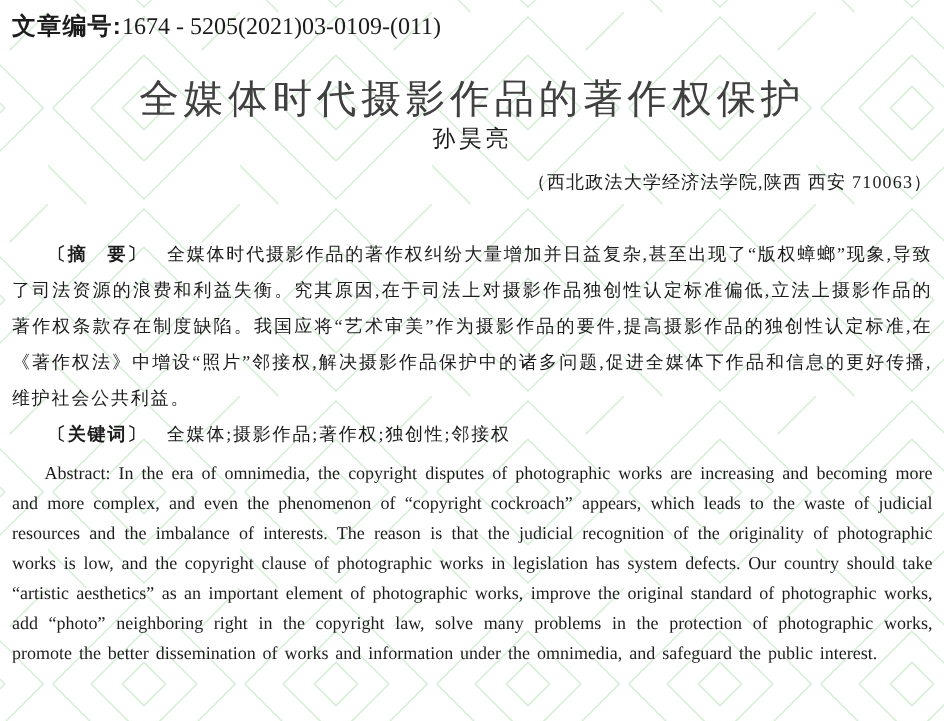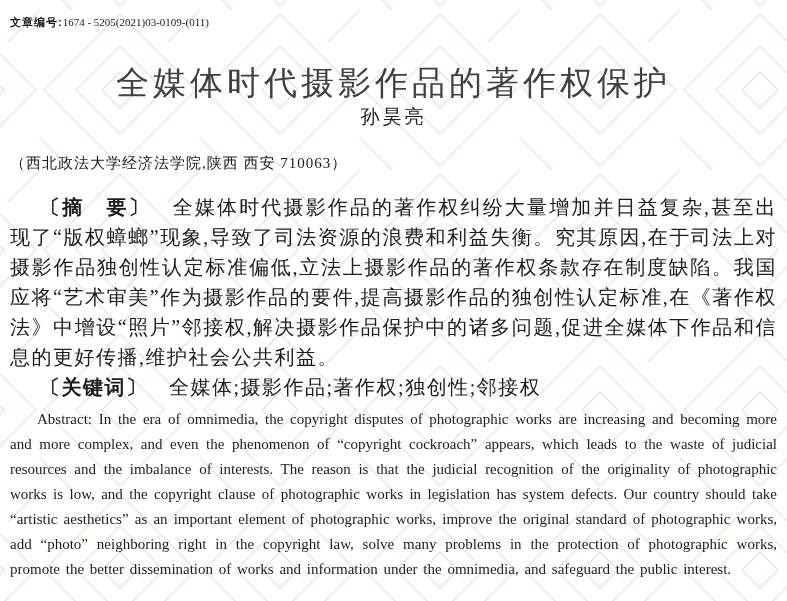--- a/index.html
+++ b/index.html
@@ -18,21 +18,21 @@
     top: 0; left: 0;
     z-index: 0;
     pointer-events: none;
   }
   .content {
     position: relative;
     z-index: 1;
     padding: 12px 10px 0 10px;
   }
   .article-number {
-    font-size: 11px;
+    font-size: 20px;
     line-height: 20px;
     white-space: nowrap;
   }
   .article-number .lbl {
     font-weight: bold;
     font-family: "Liberation Sans", "DejaVu Sans", sans-serif;
     letter-spacing: 1px;
   }
   .paper-title {
     margin-top: 30px;
@@ -43,29 +43,29 @@
     color: #404040;
     font-weight: 500;
   }
   .author {
     text-align: center;
     font-size: 19px;
     line-height: 26px;
     letter-spacing: 3px;
   }
   .affiliation {
-    margin-top: 23px;
-    text-align: left;
+    margin-top: 13px;
+    text-align: right;
     font-size: 15px;
     line-height: 21px;
     letter-spacing: 1px;
   }
   .cn-block {
-    margin-top: 18px;
-    font-size: 20px;
+    margin-top: 34px;
+    font-size: 15px;
     line-height: 30px;
     letter-spacing: 1.5px;
     text-align: justify;
   }
   .cn-block p.abstract { text-indent: 30px; }
   .cn-block p.keywords { text-indent: 30px; }
   .cjk-bold {
     font-weight: bold;
     font-family: "Liberation Sans", "DejaVu Sans", sans-serif;
   }

